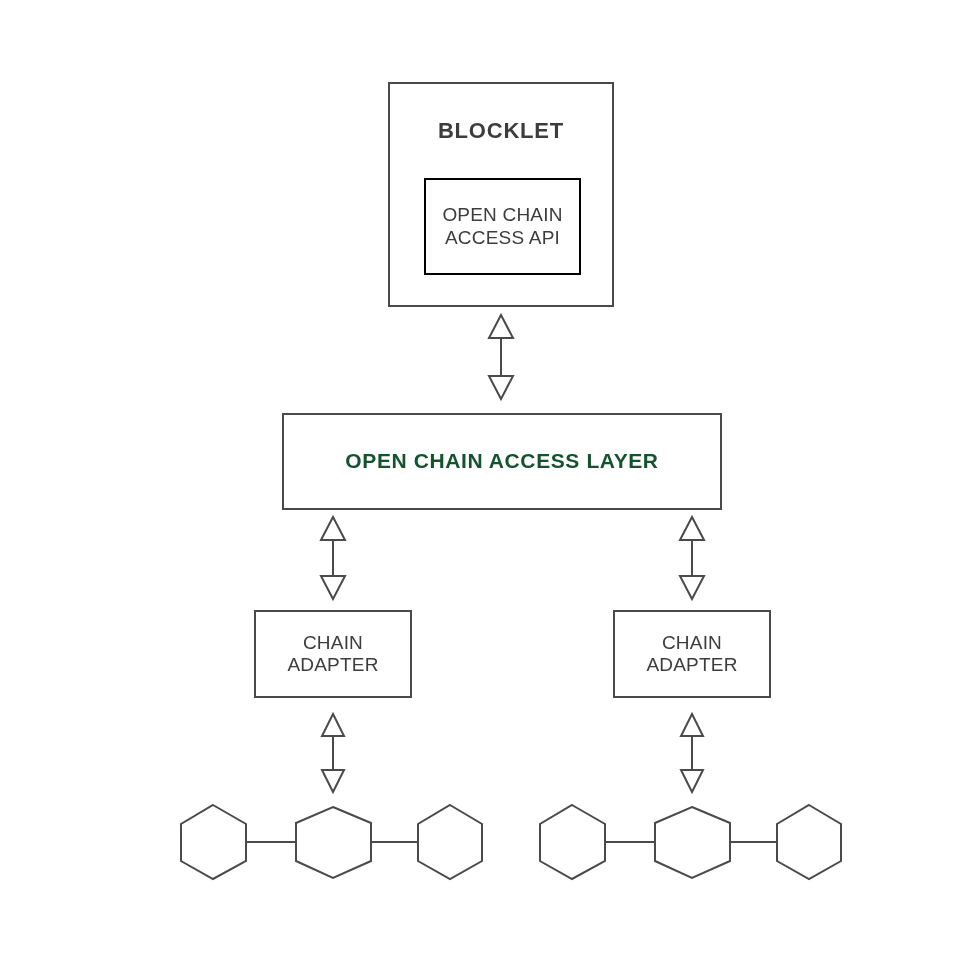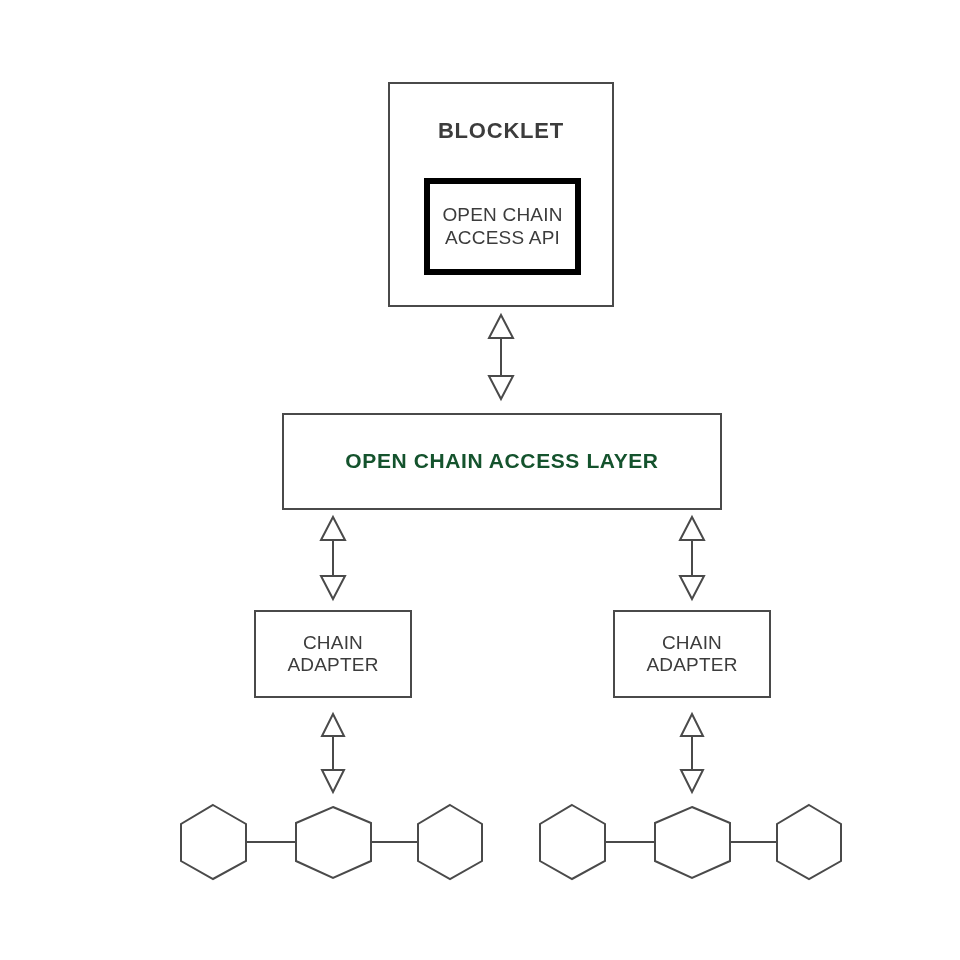--- a/index.html
+++ b/index.html
@@ -62,21 +62,21 @@
     letter-spacing: 0.8px;
     color: #3c3c3c;
   }
   .blocklet-inner {
     position: absolute;
     left: 34px;
     top: 94px;
     width: 157px;
     height: 97px;
     box-sizing: border-box;
-    border: 6px solid #000000;
+    border: 2px solid #000000;
     background: #ffffff;
     display: flex;
     align-items: center;
     justify-content: center;
   }
   .blocklet-inner .node-label {
     font-size: 19px;
     font-weight: normal;
     color: #3c3c3c;
   }

